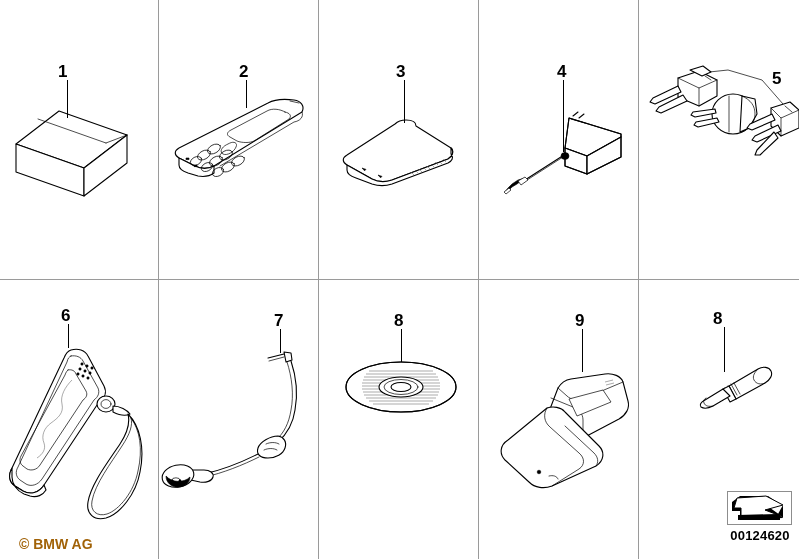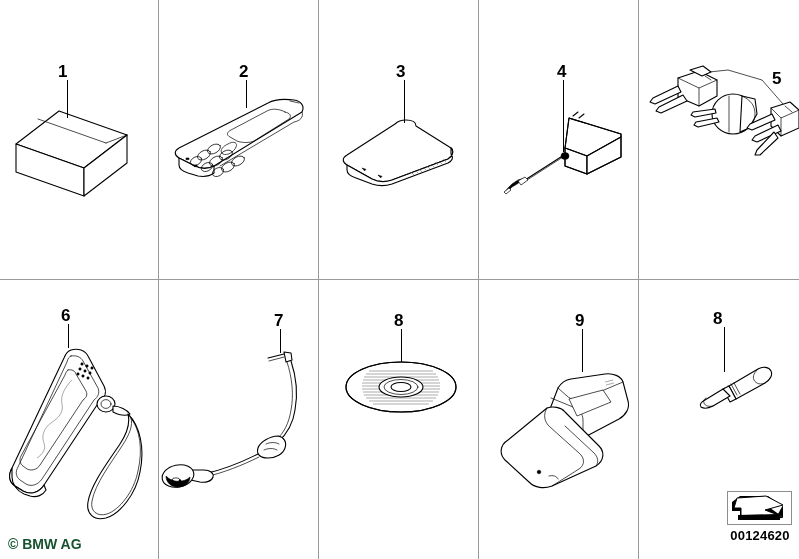--- a/index.html
+++ b/index.html
@@ -73,26 +73,26 @@
     stroke-linejoin: round;
   }
   svg.art .fillk {
     fill: #000000;
     stroke: #000000;
     stroke-width: 0.6;
   }
 
   #copyright {
     position: absolute;
-    left: 8px;
+    left: 19px;
     top: 536px;
     font-family: "Liberation Sans", sans-serif;
     font-weight: bold;
     font-size: 14px;
-    color: #14532d;
+    color: #a16207;
     white-space: nowrap;
   }
   #diagram-id-box {
     position: absolute;
     left: 727px;
     top: 491px;
     width: 65px;
     height: 34px;
     border: 1px solid #8d8d8d;
     background: #ffffff;

